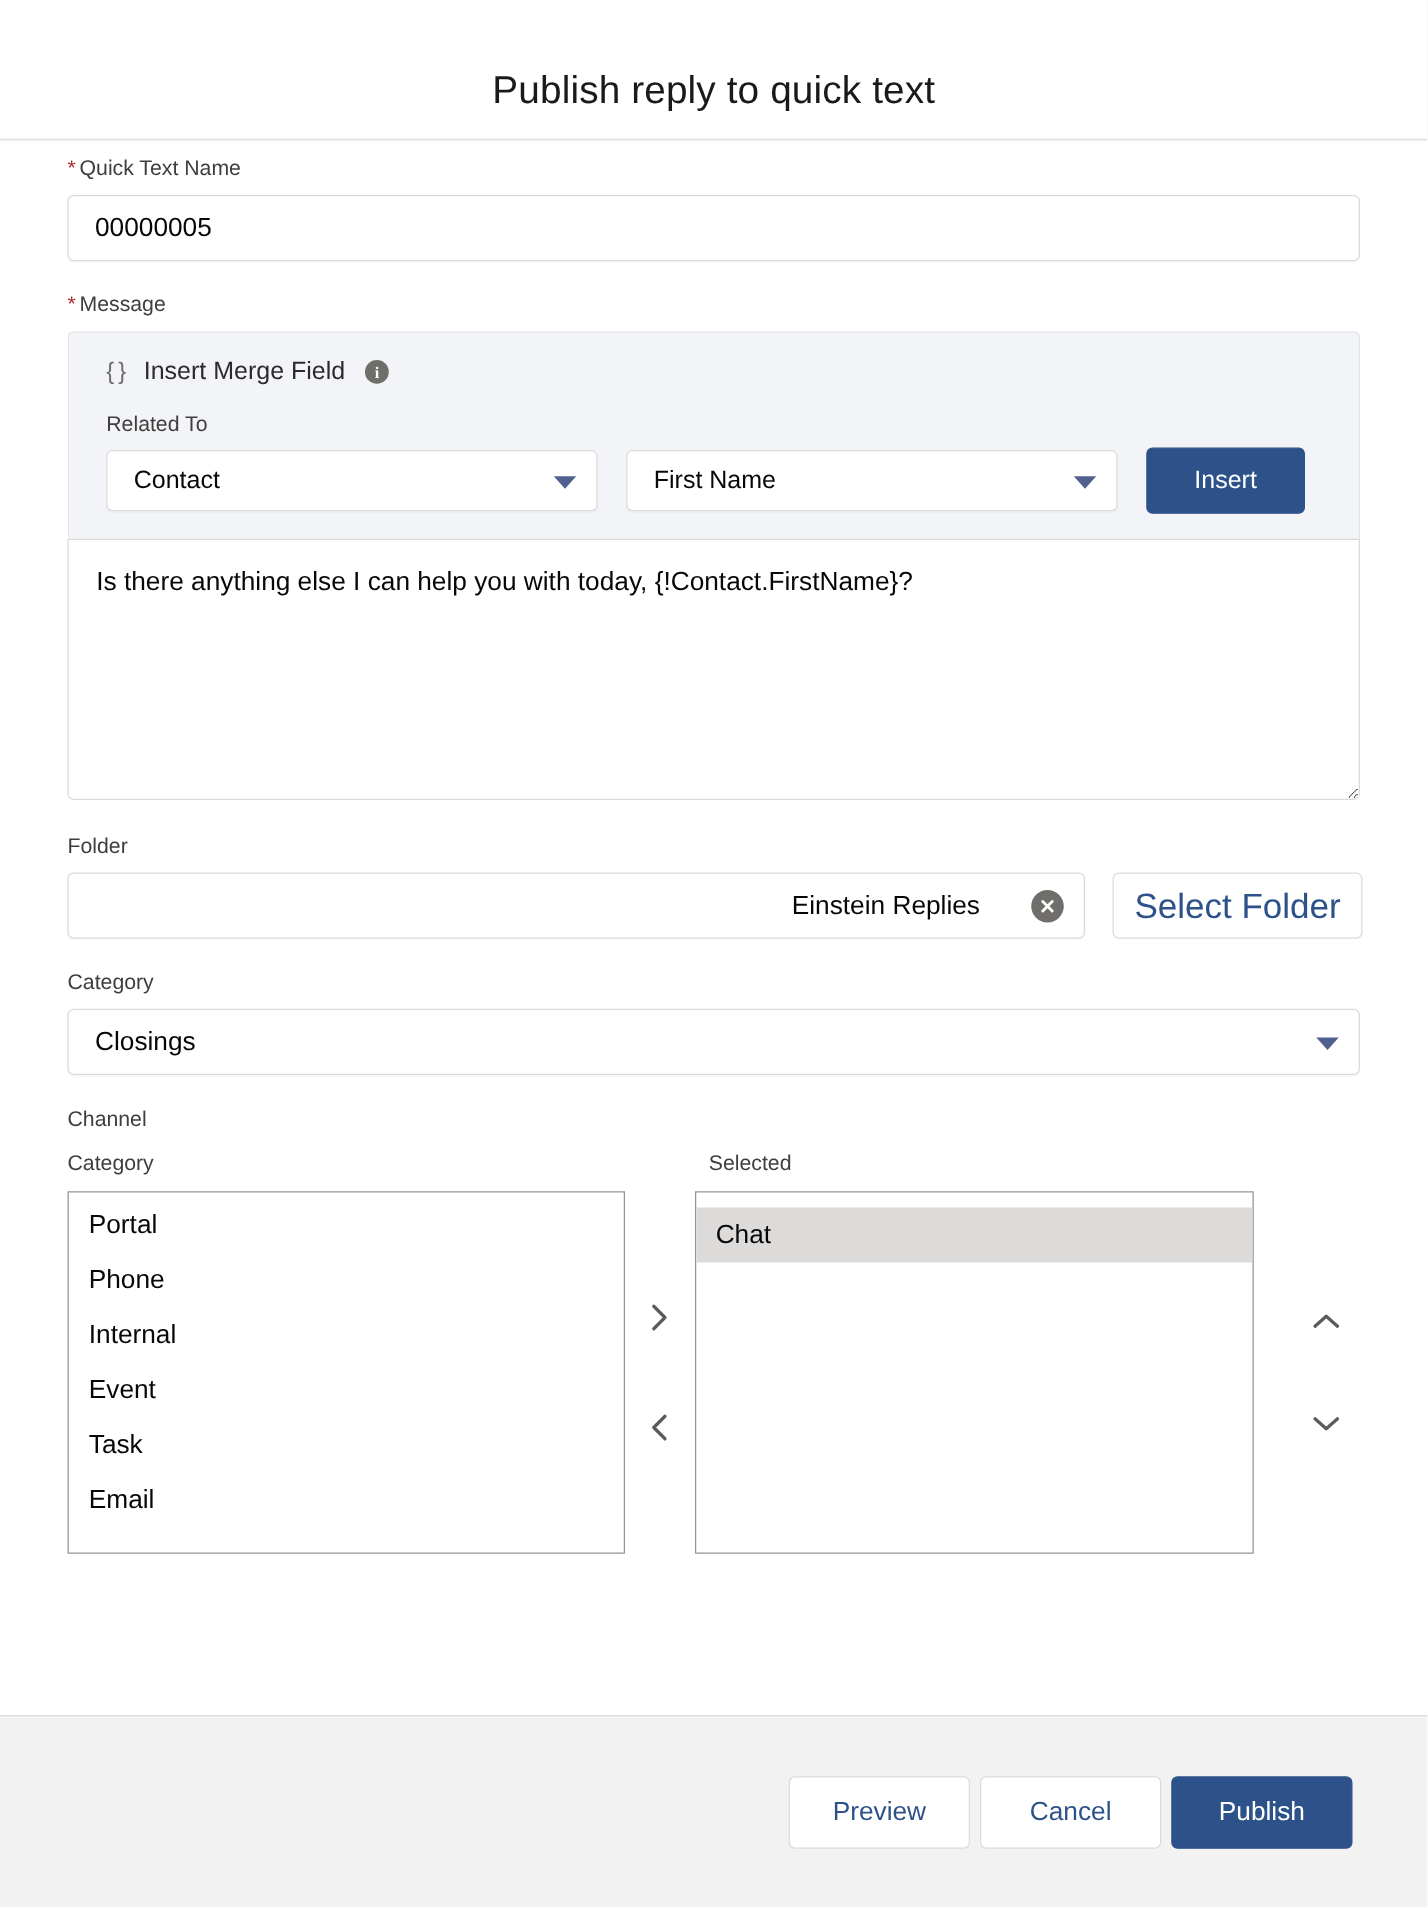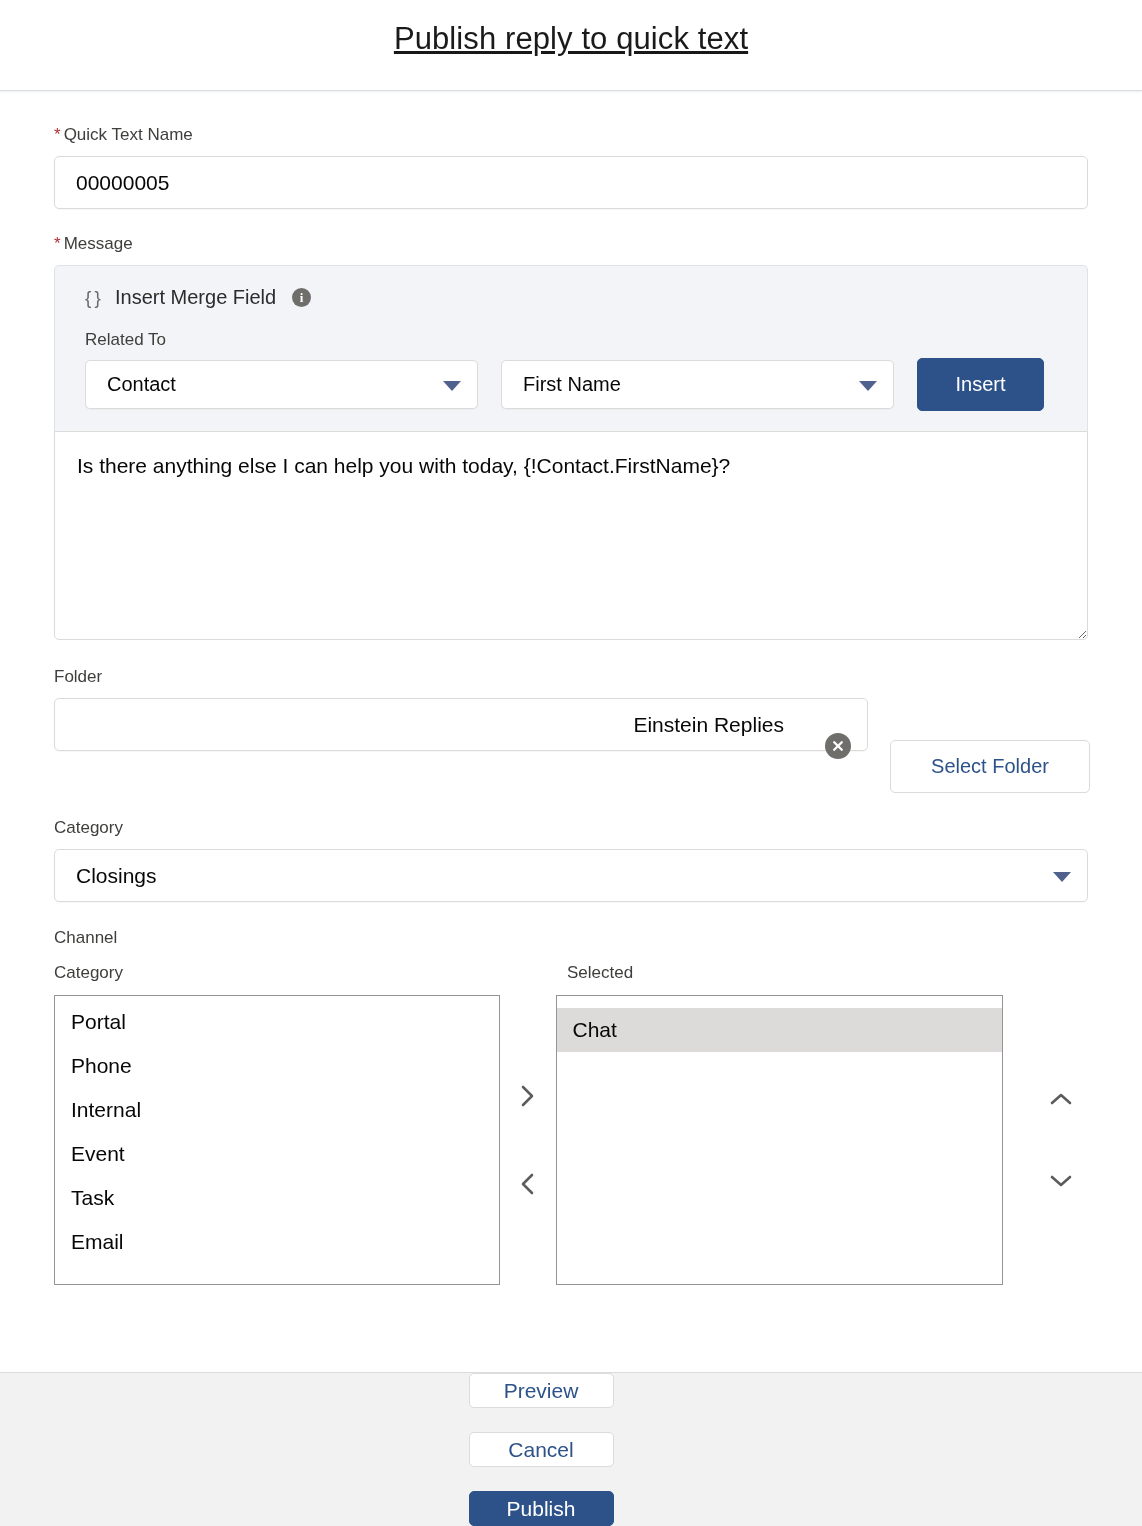--- a/index.html
+++ b/index.html
@@ -10,30 +10,29 @@
   body {
     width: 1142px; height: 1526px;
     font-family: "Liberation Sans", sans-serif;
     color: #181818;
     overflow: hidden;
     position: relative;
   }
 
   
   .modal-header {
-    height: 91px;
+    height: 112px;
     background: #ffffff;
     display: flex;
-    align-items: flex-start;
+    align-items: flex-end;
     justify-content: center;
     border-bottom: 1px solid #d8dde6;
     box-shadow: 0 1px 2px rgba(0,0,0,0.07);
     position: relative;
     z-index: 3;
-    text-decoration: underline;
   }
   .modal-title {
     font-size: 31px;
     font-weight: 400;
     color: #1a1a1a;
     letter-spacing: 0.1px;
   }
 
   
   .modal-body {
@@ -217,24 +216,23 @@
     padding: 0;
   }
   .clear-btn svg { display: block; }
   .select-folder-btn {
     flex: 0 0 200px;
     height: 53px;
     border: 1px solid #dddbda;
     border-radius: 5px;
     background: #fff;
     color: #2d5289;
-    font-size: 20px;
-    font-family: "Liberation Sans", sans-serif;
-    cursor: pointer;
-    margin-top: 42px;
+    font-size: 28px;
+    font-family: "Liberation Sans", sans-serif;
+    cursor: pointer;
   }
 
   
   .block-category { margin-top: 25px; }
   .category-select-wrap { position: relative; margin-top: 11px; }
   .category-select {
     width: 100%;
     height: 53px;
     border: 1px solid #dddbda;
     border-radius: 5px;
@@ -312,23 +310,22 @@
   .modal-footer {
     position: absolute;
     left: 0; right: 0; bottom: 0;
     height: 154px;
     background: #f2f2f2;
     border-top: 1px solid #dcdcdc;
     display: flex;
     align-items: center;
     justify-content: flex-end;
     padding-right: 60px;
-    gap: 24px;
+    gap: 8px;
     z-index: 4;
-    flex-direction: column;
   }
   .btn-neutral {
     height: 58px;
     min-width: 145px;
     border: 1px solid #dddbda;
     border-radius: 5px;
     background: #ffffff;
     color: #2d5289;
     font-size: 21px;
     font-family: "Liberation Sans", sans-serif;

